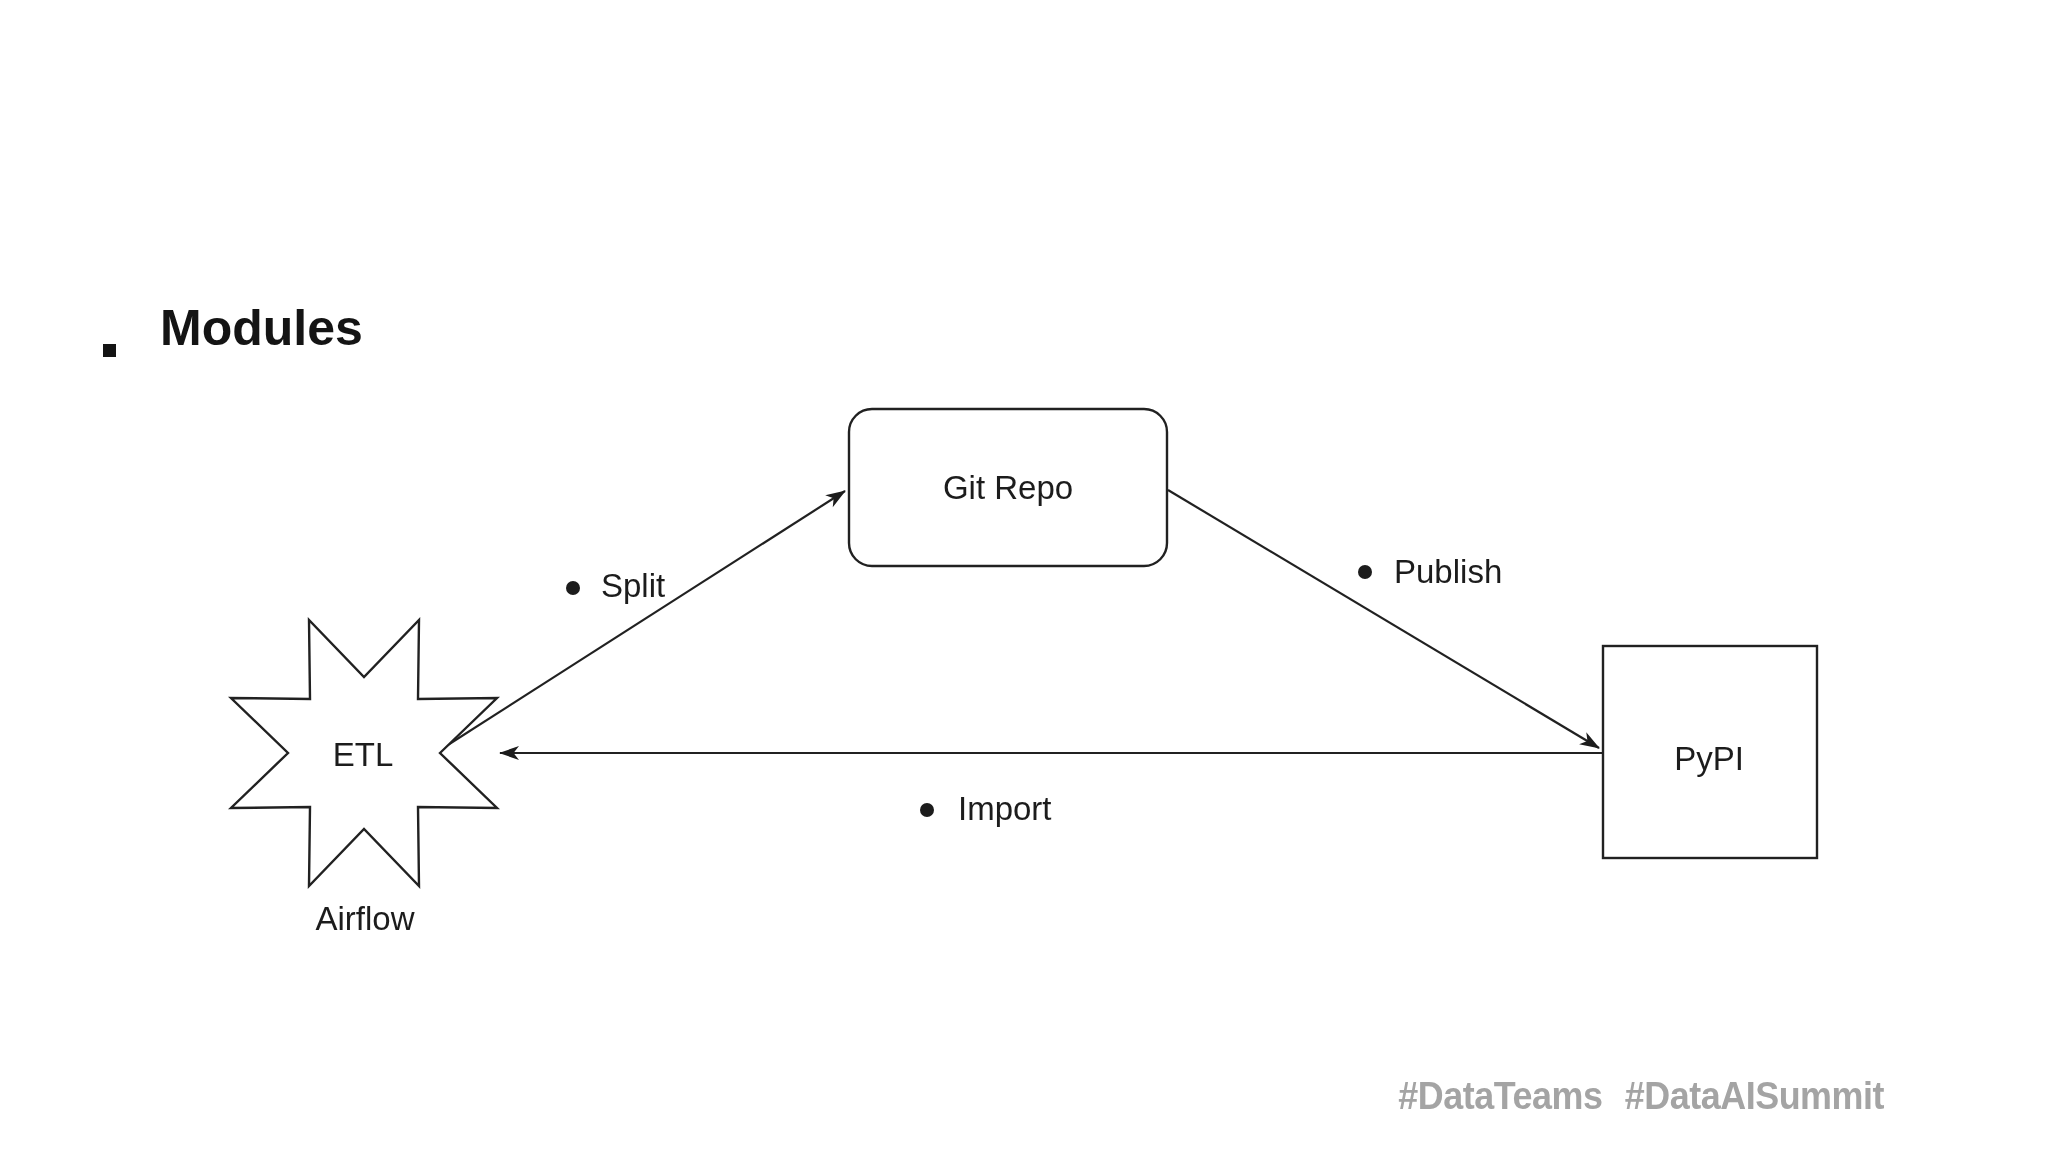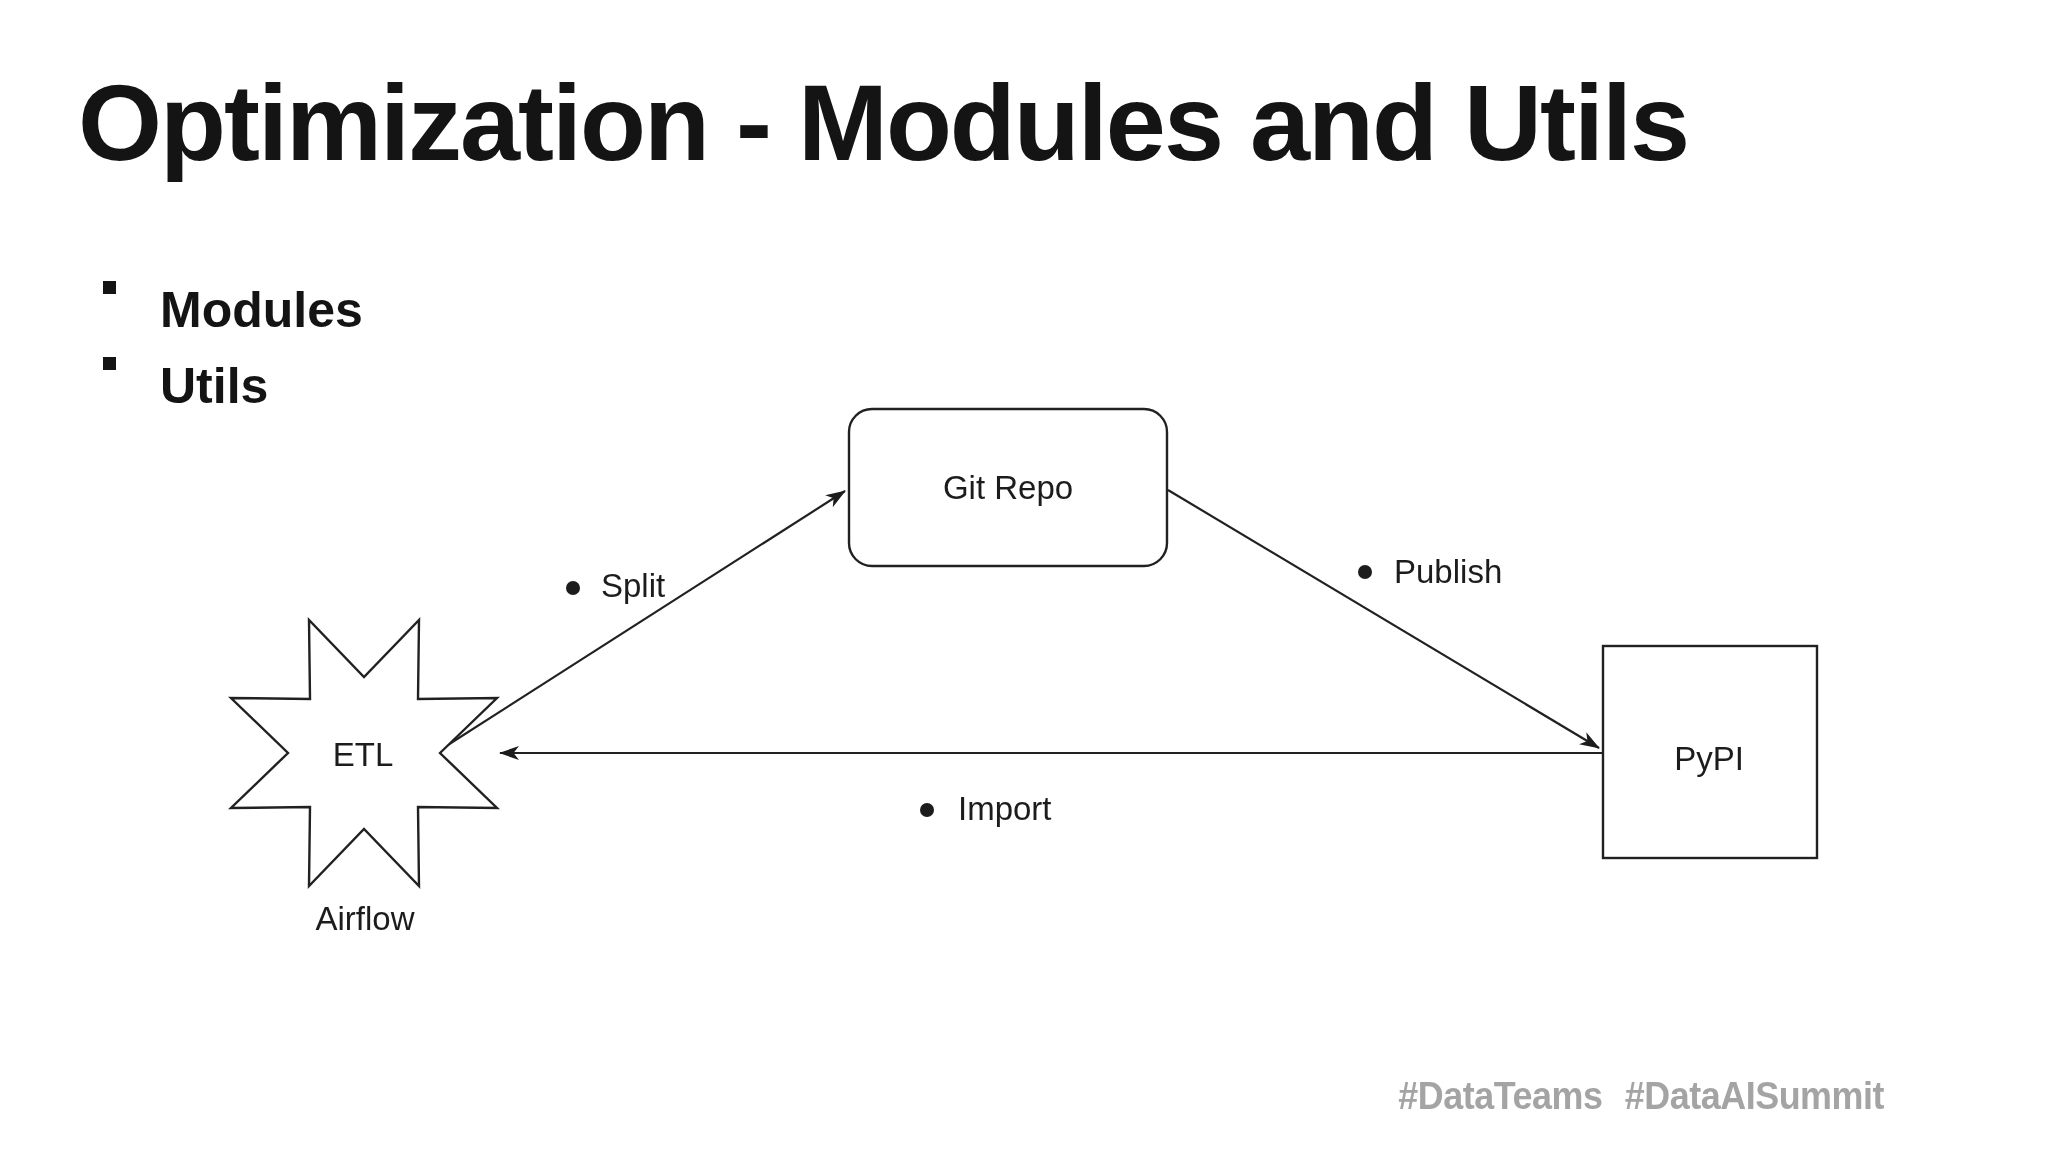--- a/index.html
+++ b/index.html
@@ -26,21 +26,21 @@
   .bullets {
     position: absolute;
     left: 103px;
     top: 281px;
     margin: 0;
     padding: 0;
     list-style: none;
   }
   .bullet-item {
     display: flex;
-    align-items: flex-start;
+    align-items: flex-end;
     height: 76px;
   }
   .bullet-square {
     width: 13px;
     height: 13px;
     background: #141414;
     margin-right: 44px;
     flex: 0 0 auto;
   }
   .bullet-text {
@@ -81,30 +81,25 @@
     letter-spacing: -0.5px;
     transform: scaleX(0.92);
     transform-origin: 100% 50%;
   }
 </style>
 </head>
 <body>
 
 <div class="slide">
 
-  <h1 class="title">Optimization - Modules and Utils</h1>
 
   <ul class="bullets">
     <li class="bullet-item">
       <span class="bullet-square"></span>
       <span class="bullet-text">Modules</span>
-    </li>
-    <li class="bullet-item">
-      <span class="bullet-square"></span>
-      <span class="bullet-text">Utils</span>
     </li>
   </ul>
 
   <svg class="diagram" viewBox="0 0 2048 1152">
     <defs>
       <marker id="arrowhead" markerUnits="userSpaceOnUse" markerWidth="24" markerHeight="20" refX="21" refY="9" orient="auto">
         <path d="M2,2 L22,9 L2,16 L7.5,9 Z" fill="#1c1c1c"></path>
       </marker>
     </defs>
 

